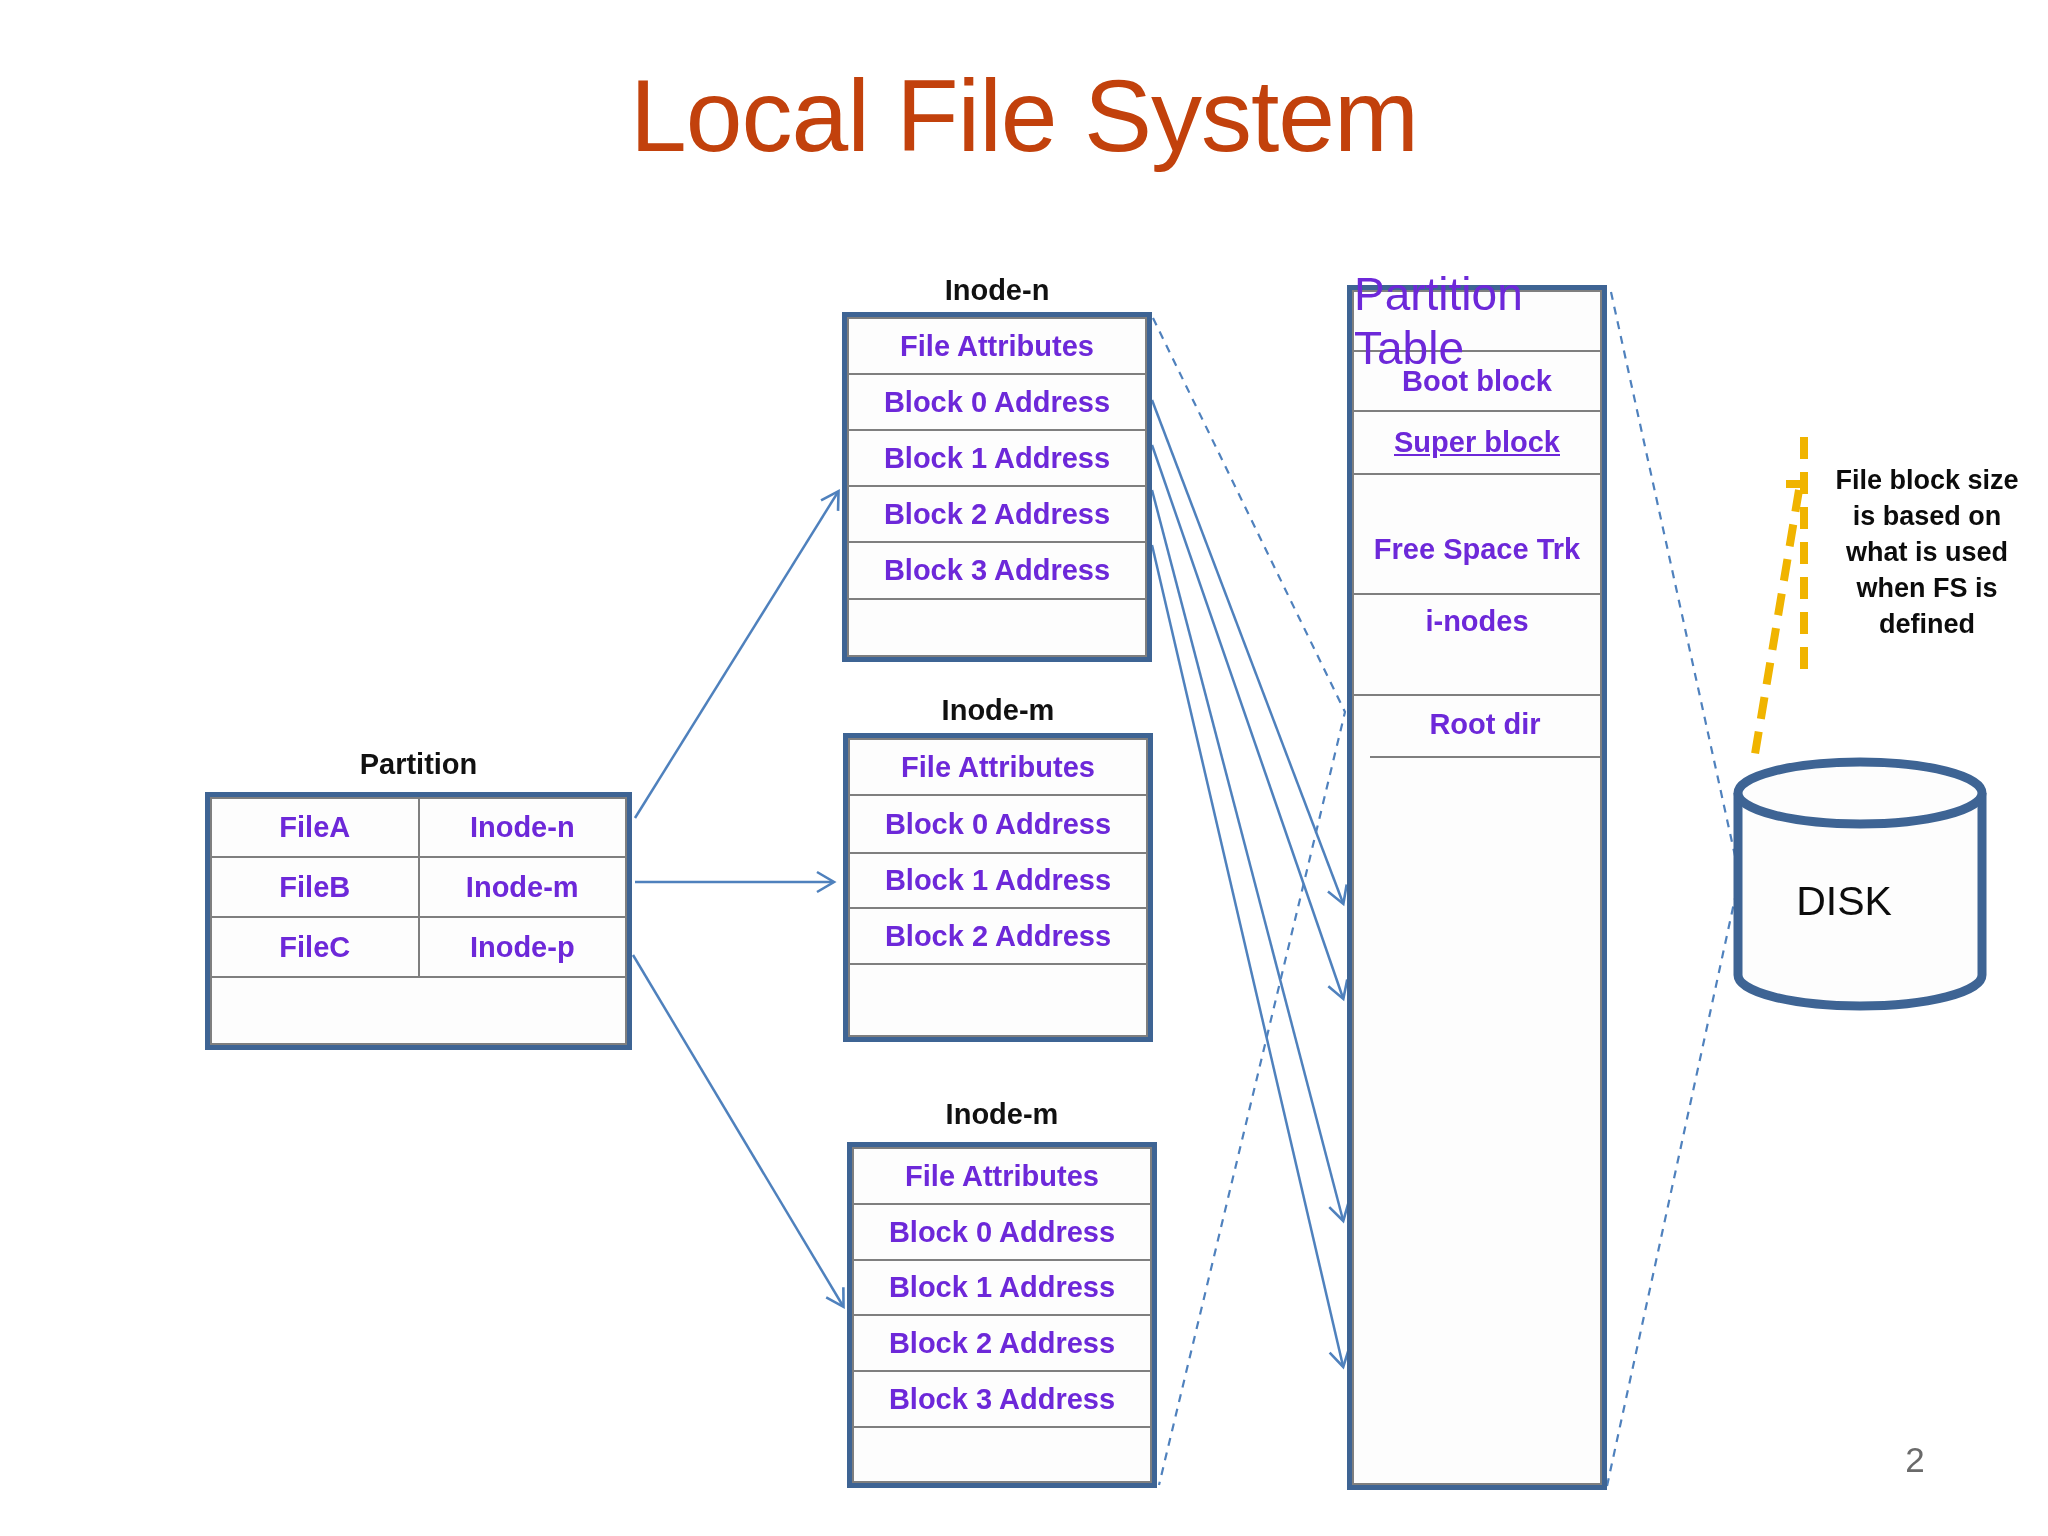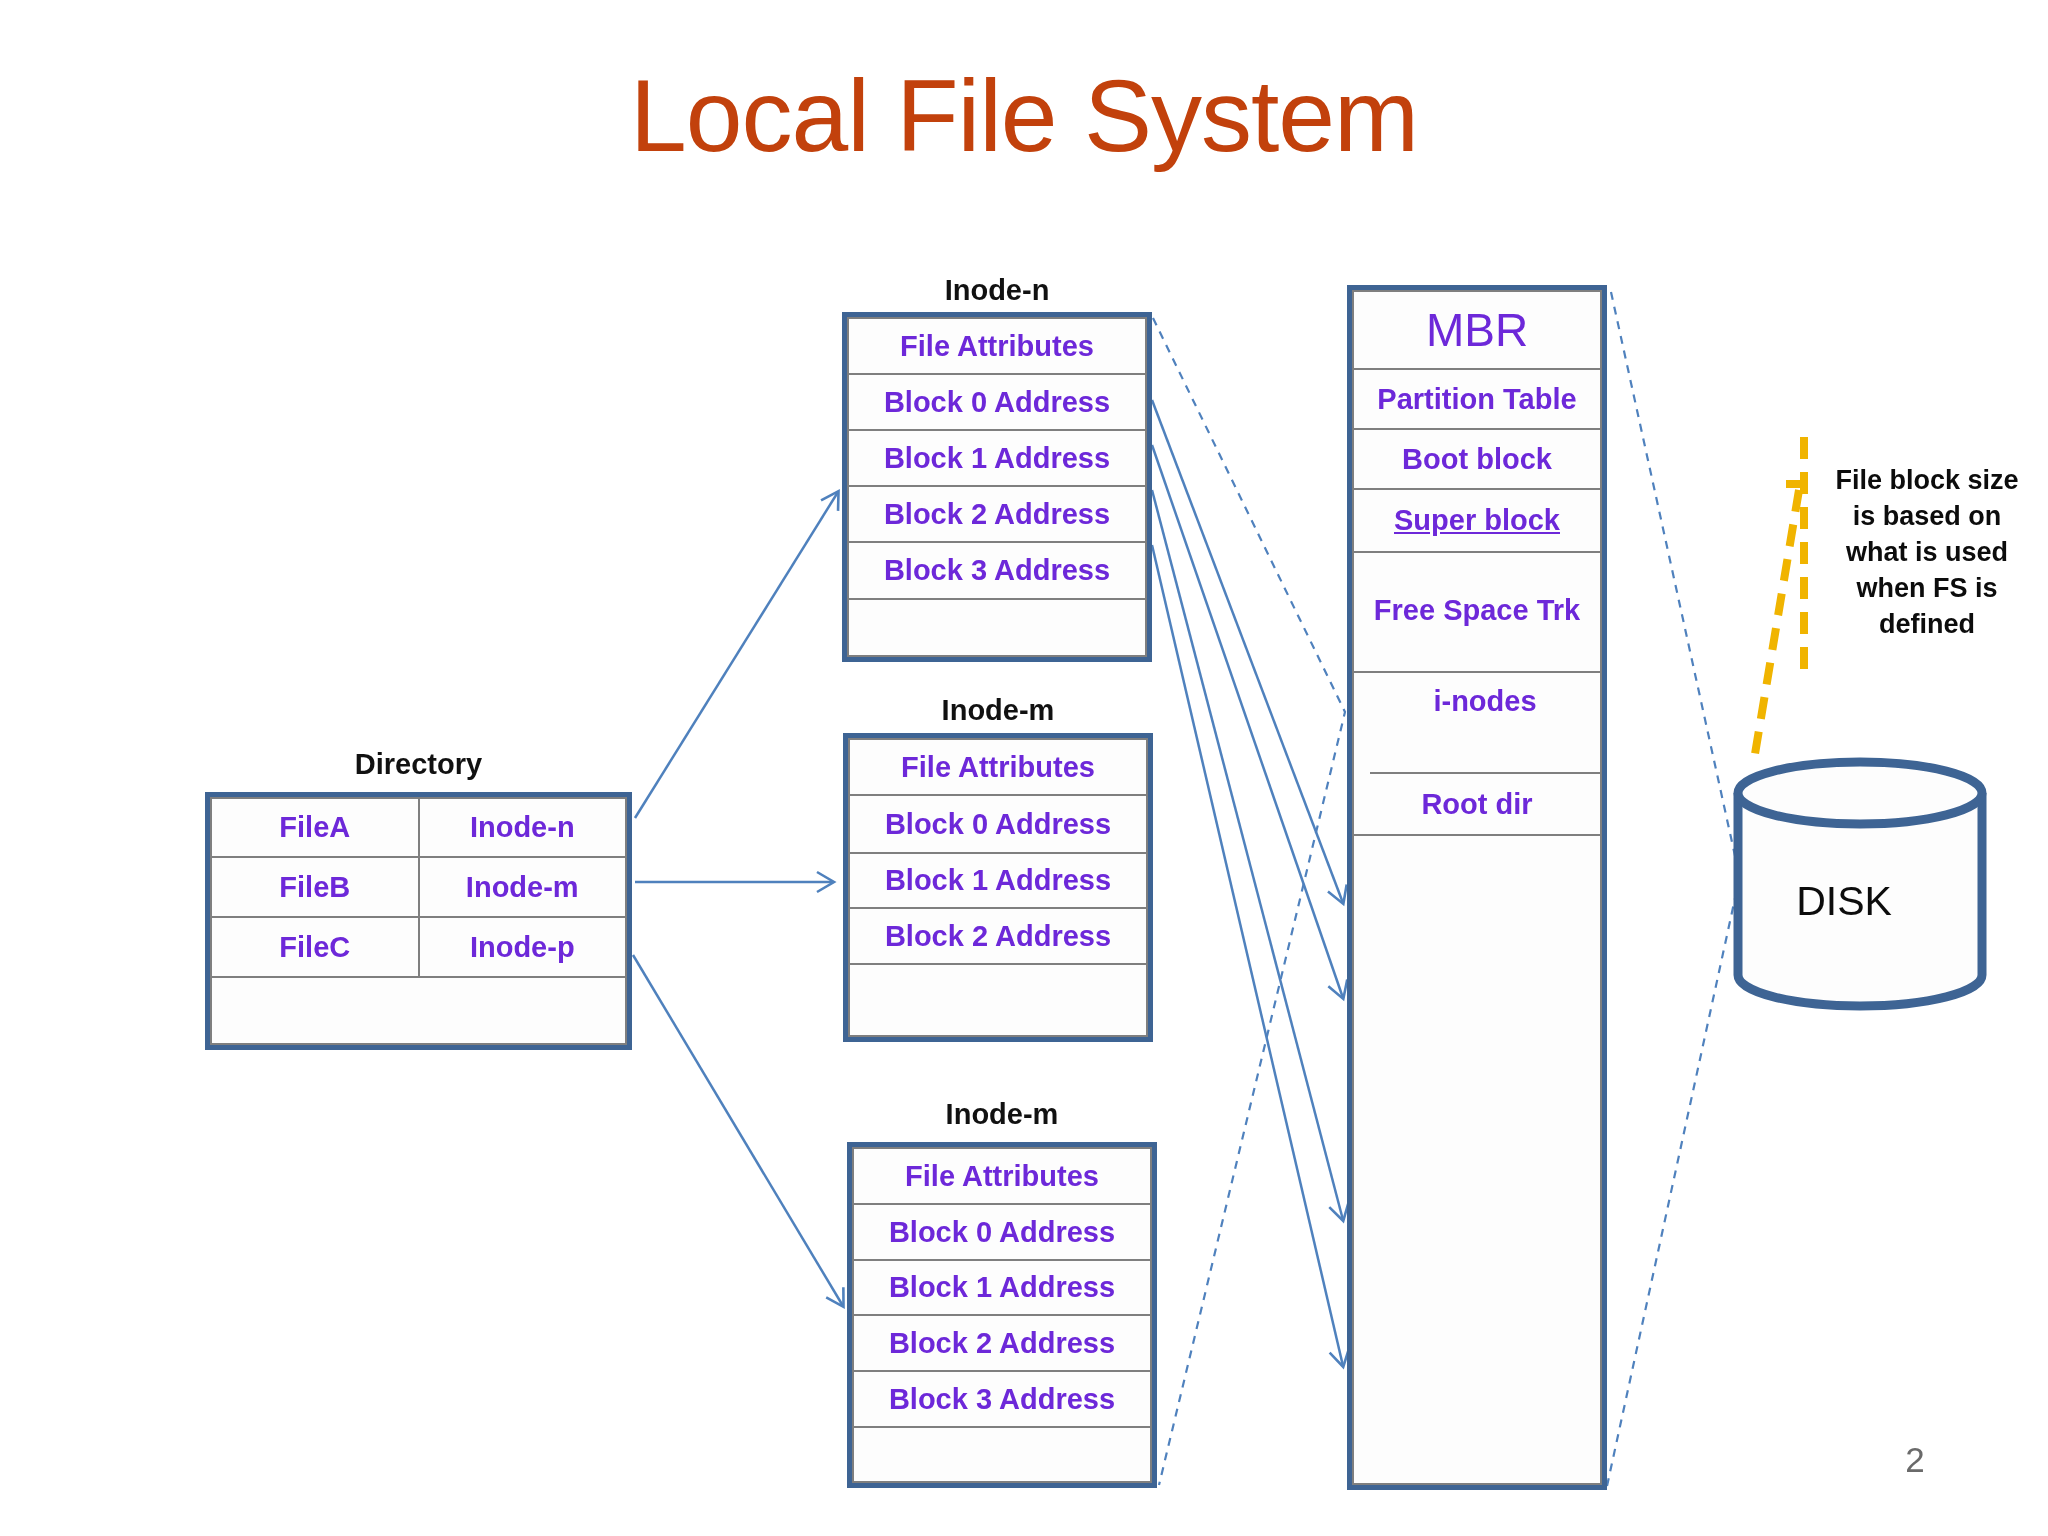--- a/index.html
+++ b/index.html
@@ -81,21 +81,21 @@
     <path d="M 1804 437 L 1804 682" stroke="#f0b400" stroke-width="8" stroke-dasharray="22 13" fill="none"></path>
     <path d="M 1786 484 L 1806 484" stroke="#f0b400" stroke-width="8" stroke-dasharray="22 13" fill="none"></path>
     <path d="M 1799 490 L 1753 766" stroke="#f0b400" stroke-width="8" stroke-dasharray="22 13" fill="none"></path>
 
     <g>
       <path d="M 1738 793 L 1738 975 A 122 31 0 0 0 1982 975 L 1982 793" fill="#fdfdfd" stroke="#3e6494" stroke-width="9" stroke-linejoin="round"></path>
       <ellipse cx="1860" cy="793" rx="122" ry="31" fill="#fdfdfd" stroke="#3e6494" stroke-width="9"></ellipse>
     </g>
   </svg>
 
-  <div class="tbl-label" style="left:205px;top:748px;width:427px;">Directory</div>
+  <div class="tbl-label" style="left:205px;top:748px;width:427px;">Partition</div>
   <div class="tbl" style="left:205px;top:792px;width:427px;height:258px;">
     <div class="inner">
         <div class="trow" style="height: 59px;">
           <div class="tcell">FileA</div>
           <div class="tcell">Inode-n</div>
         </div>
         <div class="trow" style="height: 60px;">
           <div class="tcell">FileB</div>
           <div class="tcell">Inode-m</div>
         </div>
@@ -137,21 +137,20 @@
         <div class="trow" style="height: 56px;">Block 0 Address</div>
         <div class="trow" style="height: 55px;">Block 1 Address</div>
         <div class="trow" style="height: 56px;">Block 2 Address</div>
         <div class="trow" style="height: 56px;">Block 3 Address</div>
         <div class="trow last flexh"></div>
       </div>
   </div>
 
   <div class="tbl" style="left:1347px;top:285px;width:260px;height:1205px;">
     <div class="inner" id="mbr-table">
-        <div class="trow" style="height: 78px;">MBR</div>
         <div class="trow" style="height: 60px;">Partition Table</div>
         <div class="trow" style="height: 60px;">Boot block</div>
         <div class="trow" style="height: 63px; text-decoration: underline;">Super block</div>
         <div class="trow" style="height: 89px; margin-top: 31px;">Free Space Trk</div>
         <div class="trow" style="height: 101px;">i-nodes</div>
         <div class="trow" style="height: 62px;">Root dir</div>
         <div class="trow last flexh"></div>
       </div>
   </div>
 

